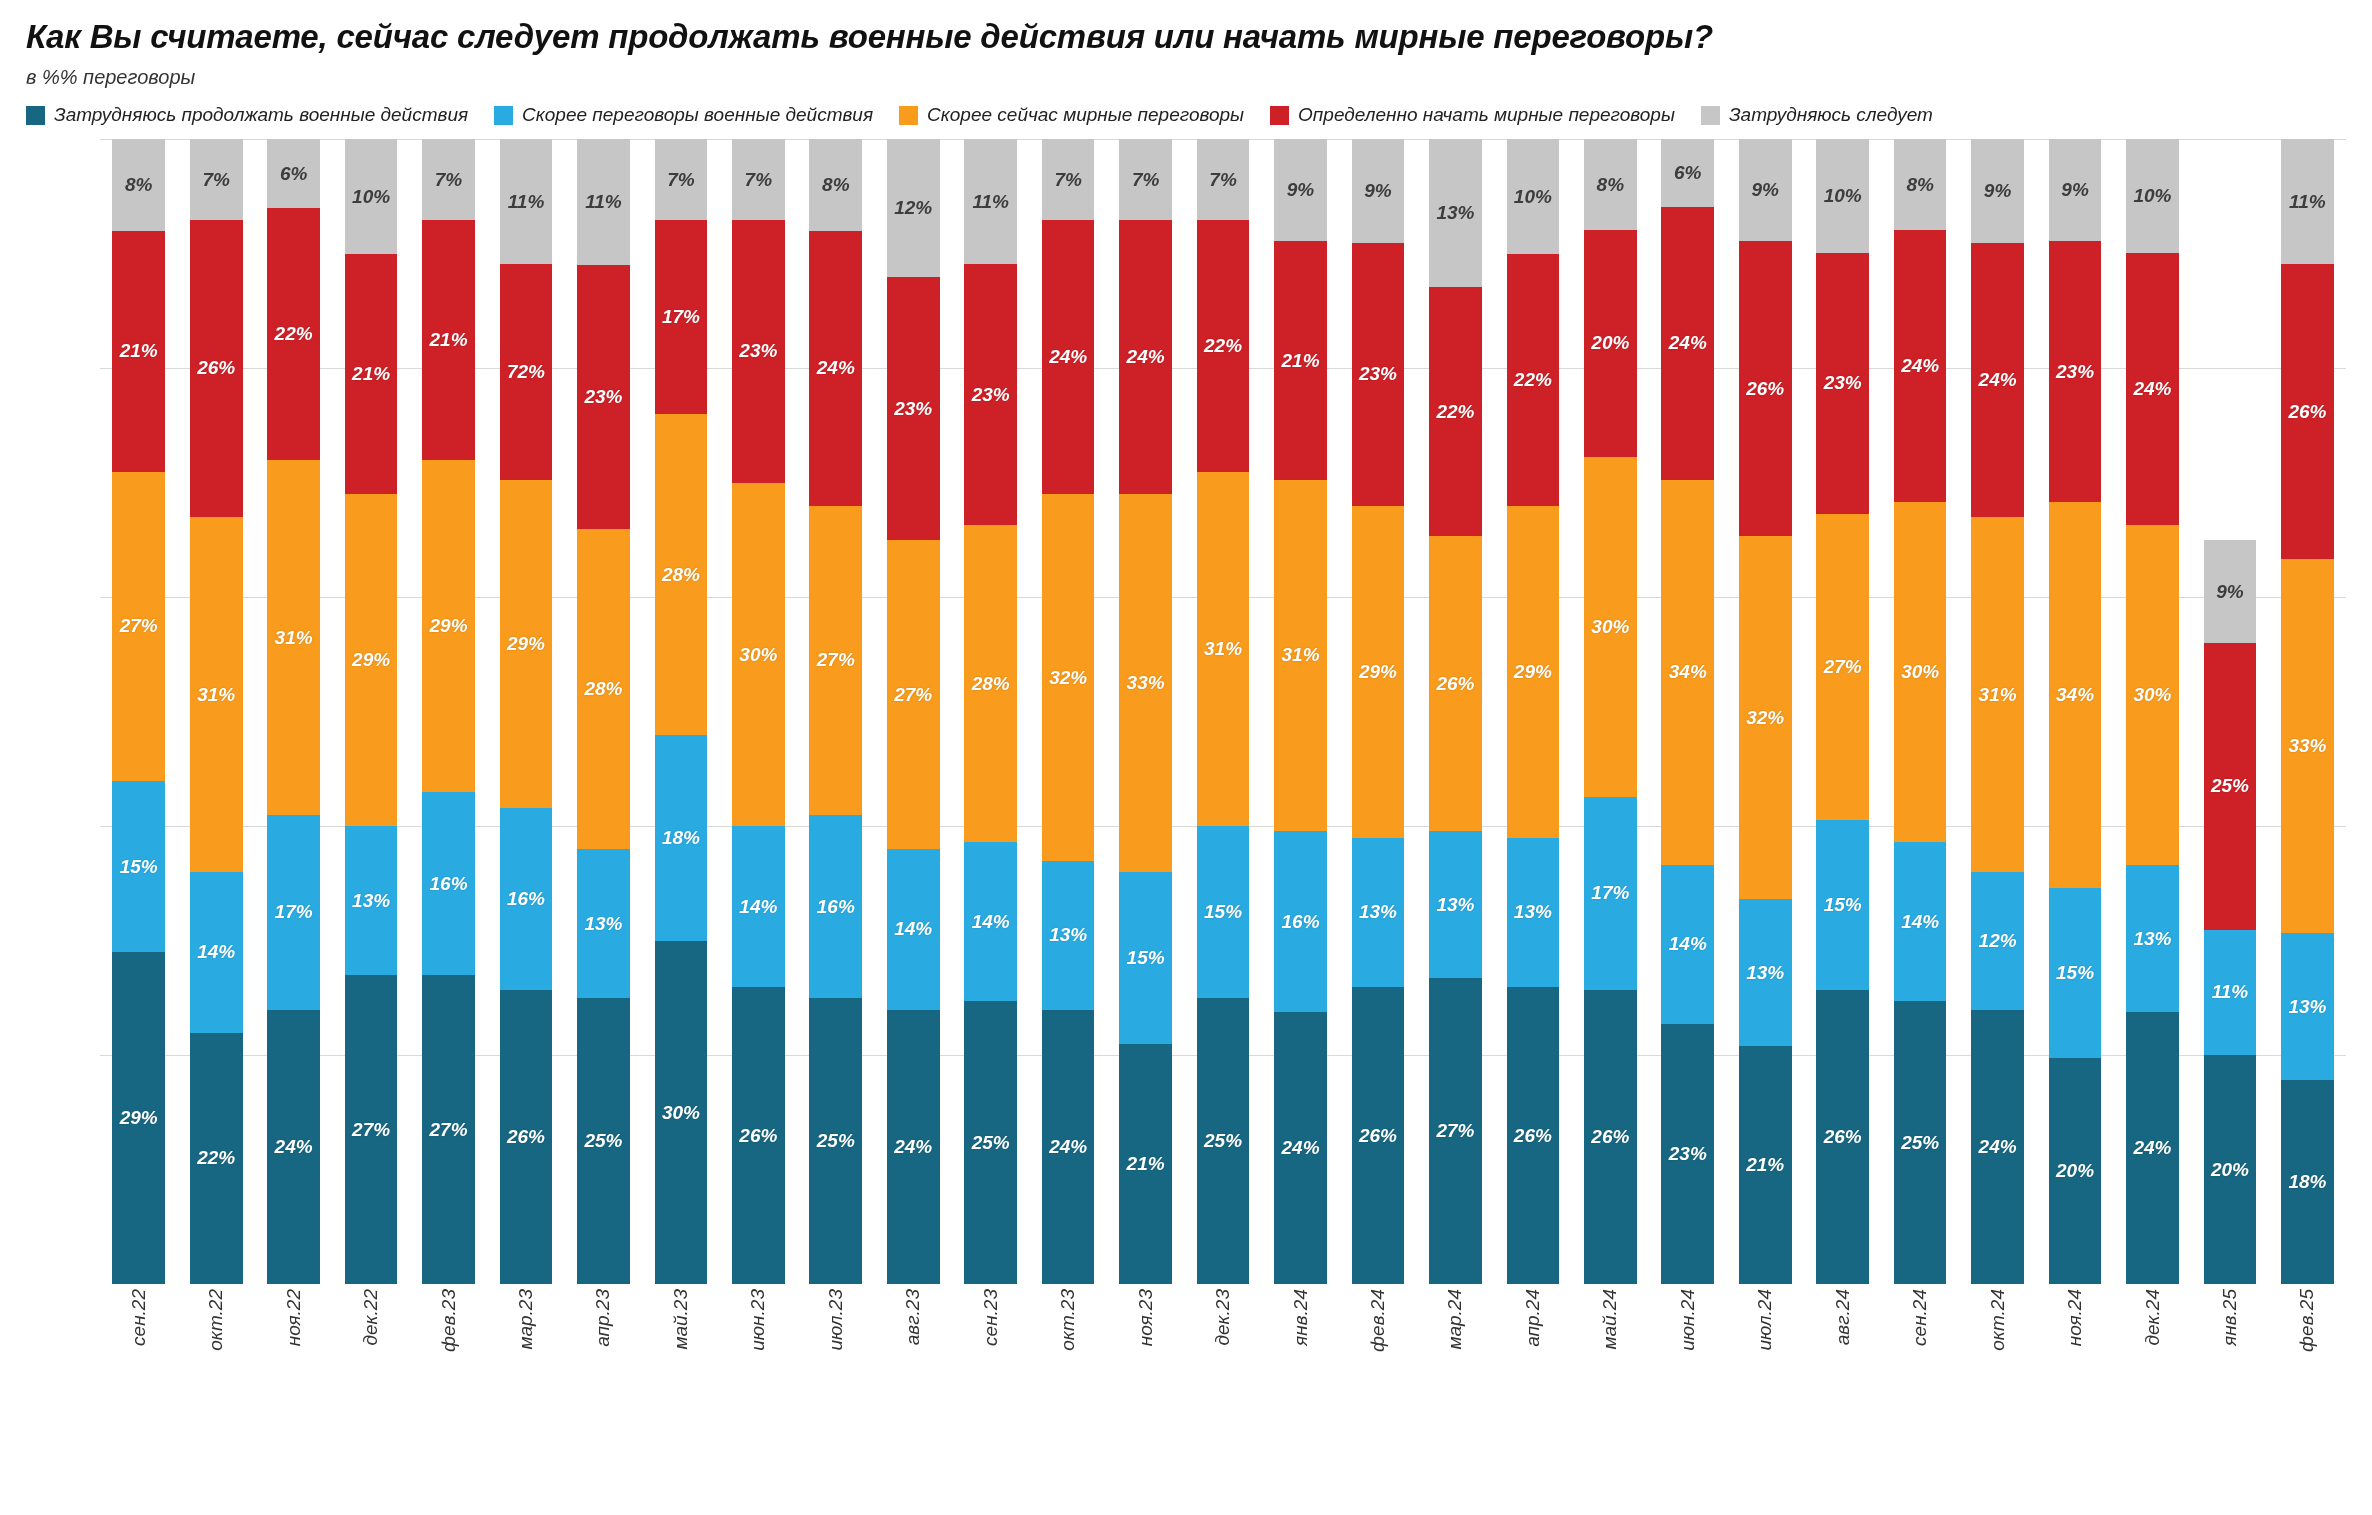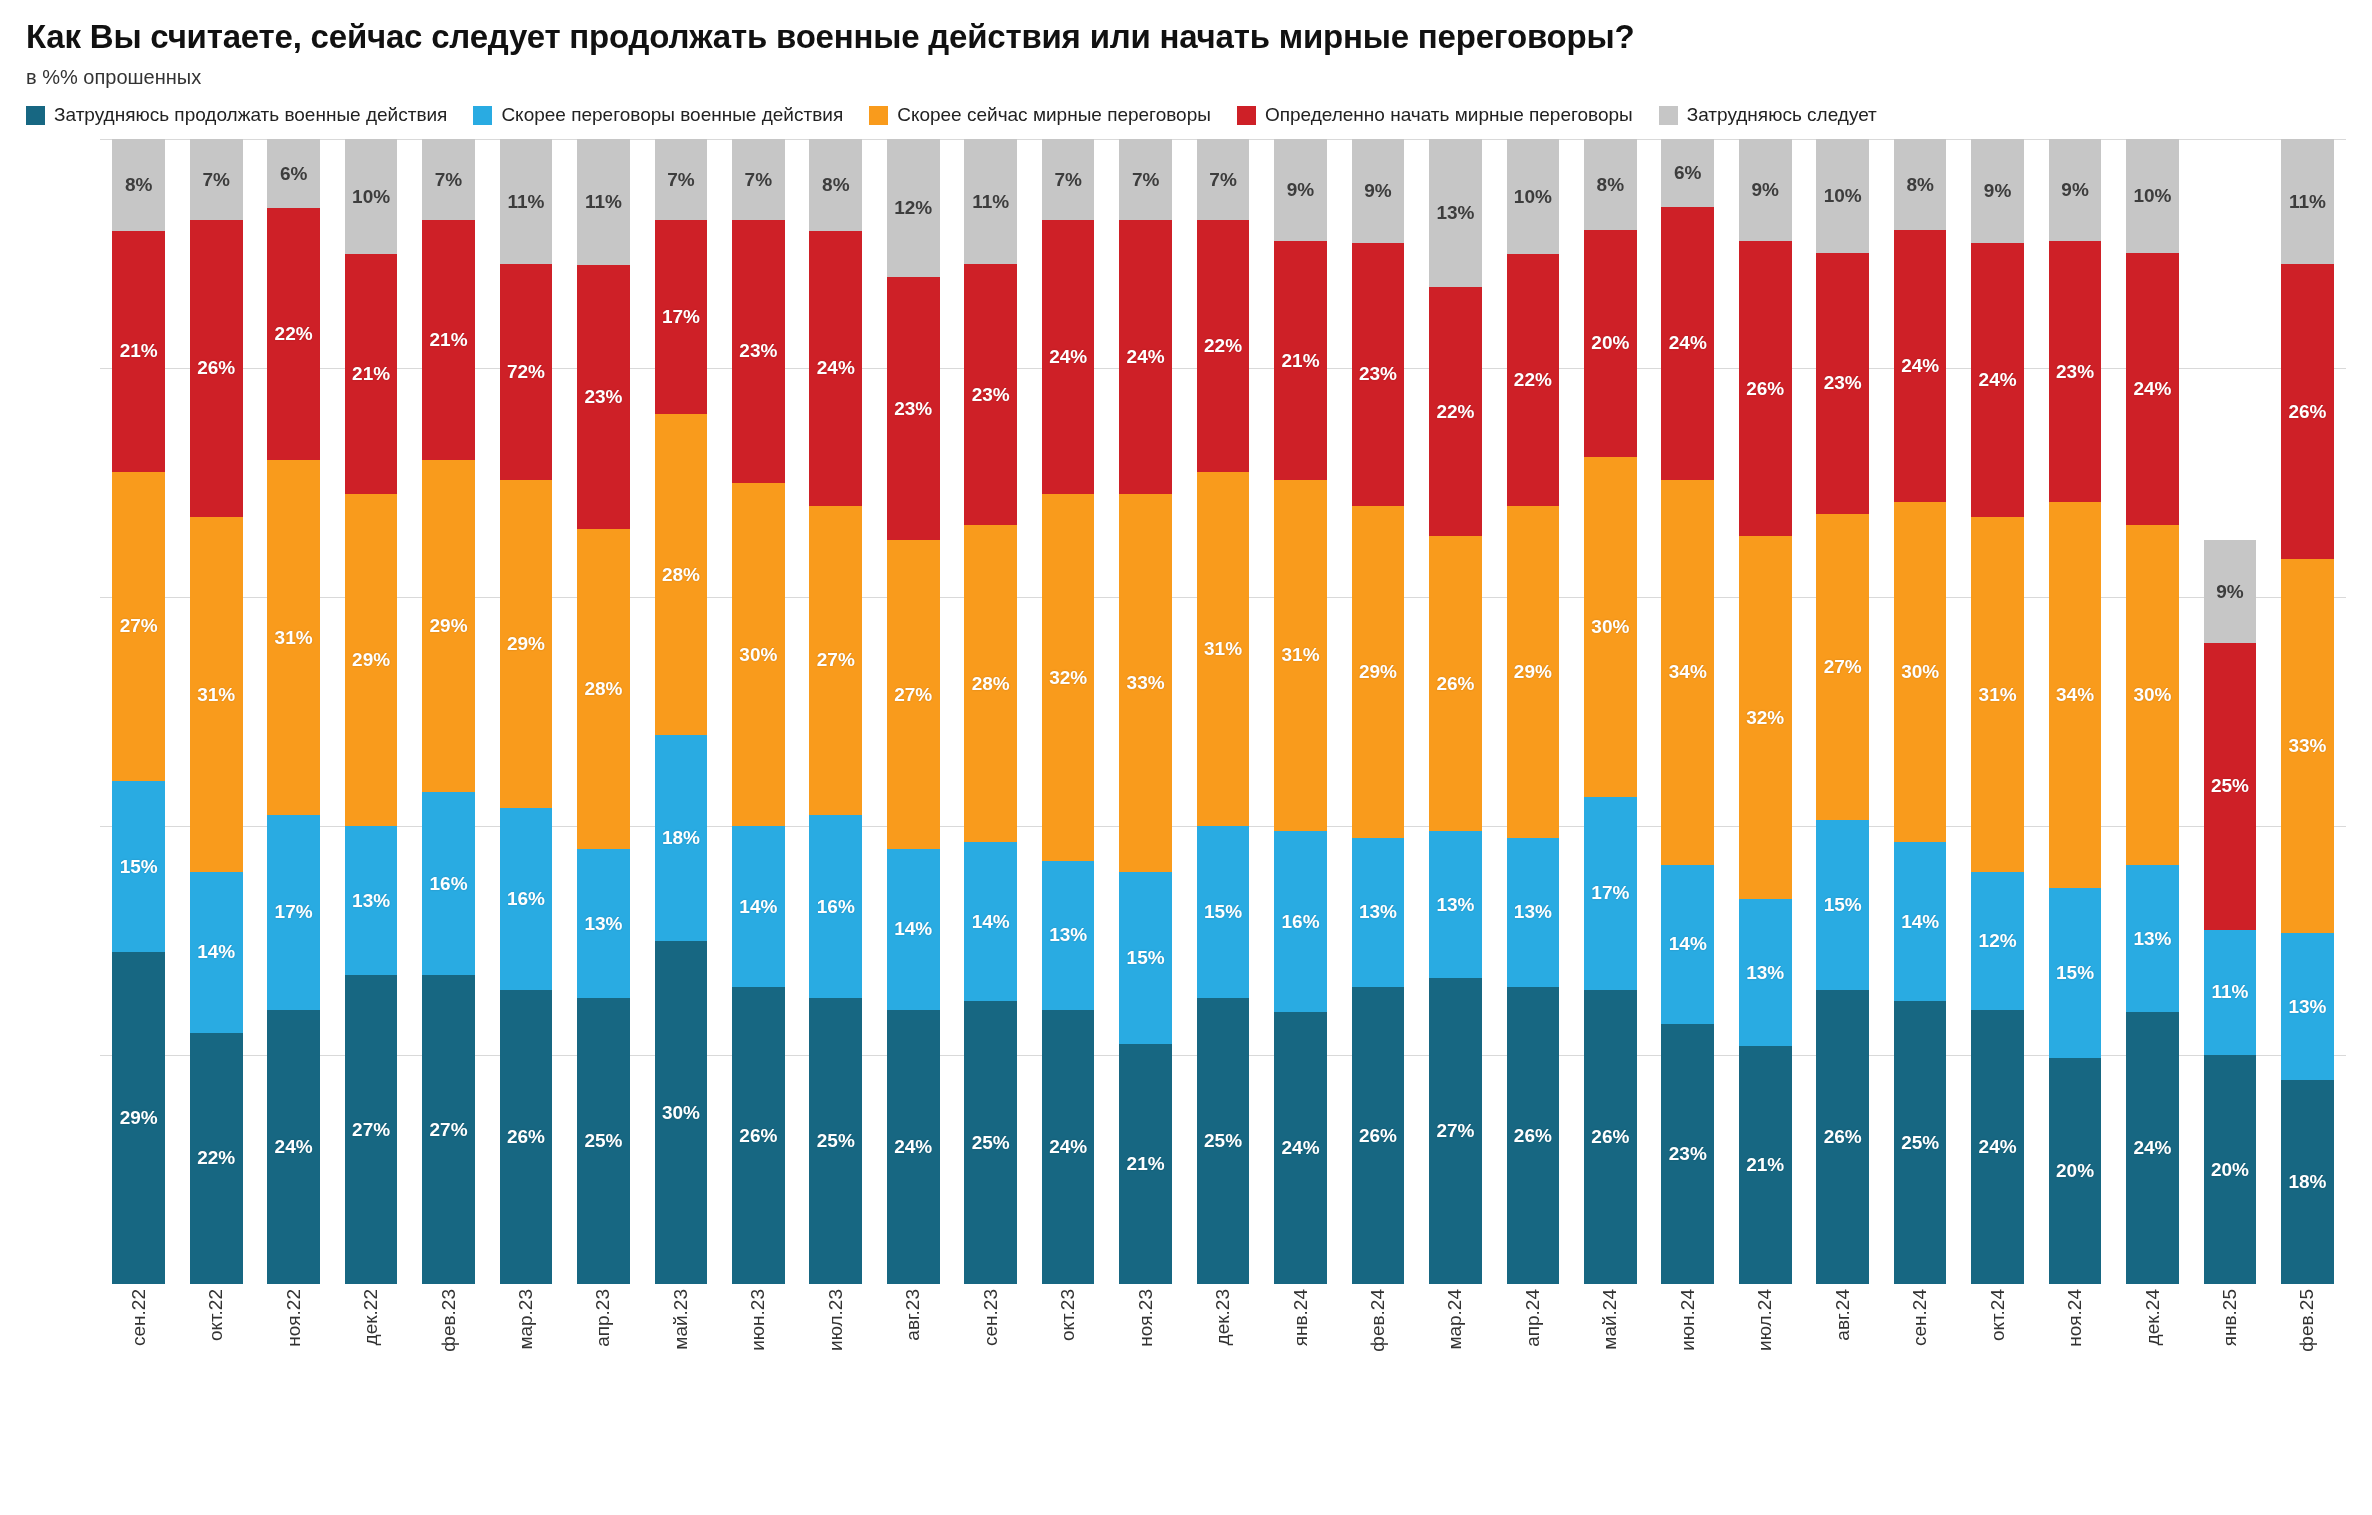--- a/index.html
+++ b/index.html
@@ -13,20 +13,21 @@
     font-family: "Liberation Sans", sans-serif;
     color: #1a1a1a;
     overflow: hidden;
   }
   .page {
     position: relative;
     width: 2372px;
     height: 1515px;
     box-sizing: border-box;
     padding: 18px 26px 0 26px;
+    font-style: italic;
   }
   .chart-title {
     font-size: 33px;
     font-weight: bold;
     letter-spacing: -0.2px;
     line-height: 1.15;
     color: #111111;
     margin: 0 0 10px 0;
   }
   .chart-subtitle {
@@ -165,21 +166,21 @@
     white-space: nowrap;
     padding-top: 4px;
   }
 </style>
 </head>
 <body>
 
 <div class="page">
 
   <h1 class="chart-title">Как Вы считаете, сейчас следует продолжать военные действия или начать мирные переговоры?</h1>
-  <div class="chart-subtitle">в %% опрошенных</div>
+  <div class="chart-subtitle">в %% переговоры</div>
 
   <div class="legend" id="legend">
       <div class="legend-item">
         <span class="legend-swatch" style="background: rgb(23, 103, 130);"></span>
         <span>Затрудняюсь продолжать военные действия</span>
       </div>
       <div class="legend-item">
         <span class="legend-swatch" style="background: rgb(41, 171, 226);"></span>
         <span>Скорее переговоры военные действия</span>
       </div>

